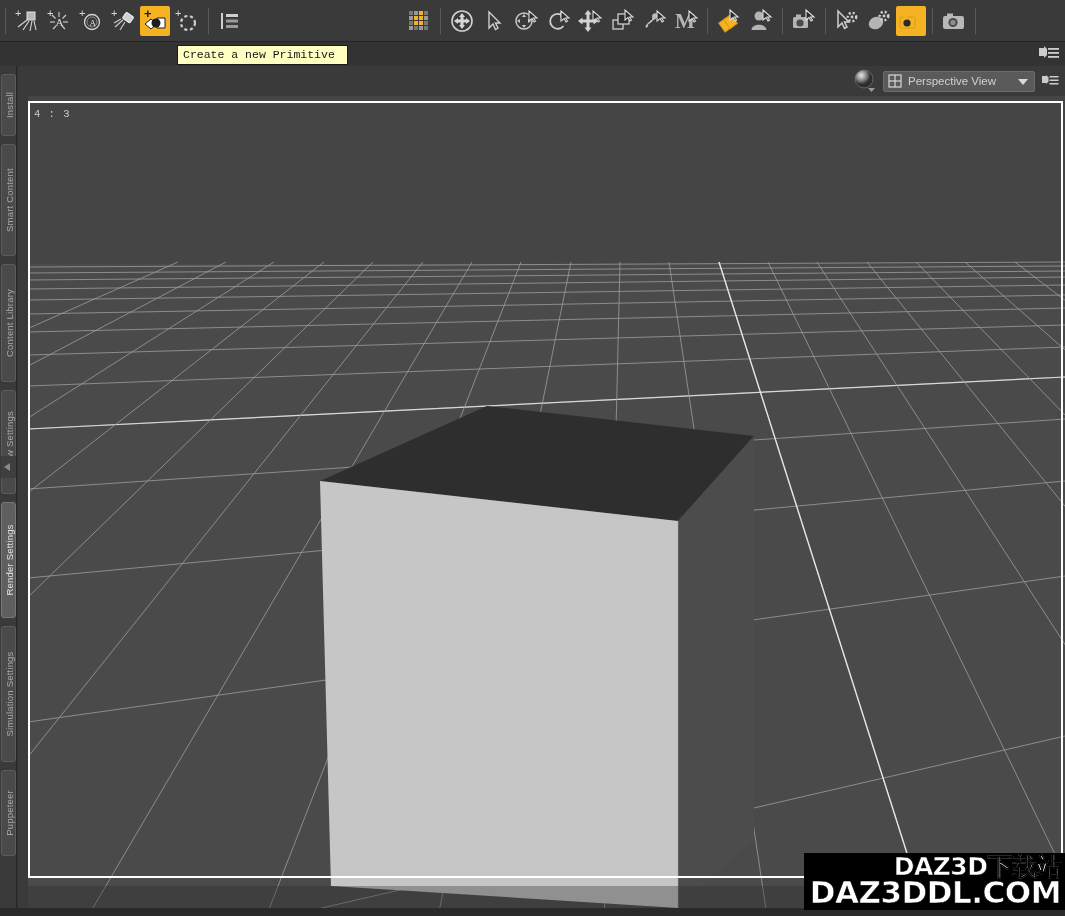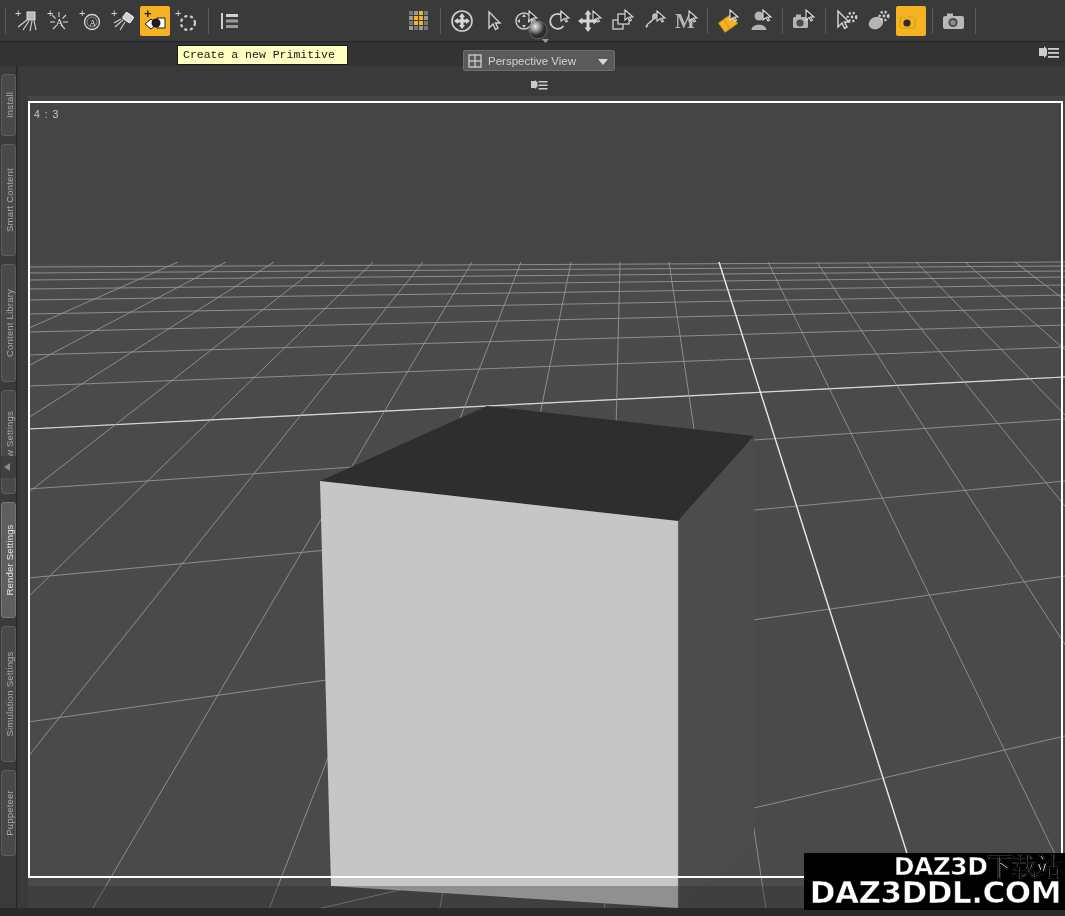--- a/index.html
+++ b/index.html
@@ -126,21 +126,20 @@
     position: absolute; left: 18px; top: 66px;
     width: 1047px; height: 850px;
     background: #3a3a3a;
   }
   #vpheader {
     position: absolute; left: 0; top: 0;
     width: 1047px; height: 30px;
     display: flex; align-items: center; justify-content: flex-end;
     padding-right: 5px;
     gap: 5px;
-    flex-direction: column;
   }
   #aspect-ball {
     width: 26px; height: 26px; position: relative; flex: none;
   }
   #viewselect {
     height: 21px; min-width: 152px;
     background: #5a5a5a;
     border: 1px solid #6d6d6d;
     border-radius: 2px;
     display: flex; align-items: center;
@@ -166,21 +165,21 @@
     position: absolute;
     left: 0px; top: 5px;
     width: 1035px; height: 777px;
     border: 2px solid #ffffff;
     pointer-events: none;
   }
   #aspectlabel {
     position: absolute; left: 6px; top: 12px;
     font-size: 10.5px;
     color: #cacaca;
-    font-family: Liberation Sans, sans-serif;
+    font-family: Liberation Mono, monospace;
     letter-spacing: 1px;
     text-align: right;
   }
 
   
   #watermark {
     position: absolute; right: 0px; bottom: 6px;
     background: #000;
     padding: 1px 4px 2px 6px;
     z-index: 50;

